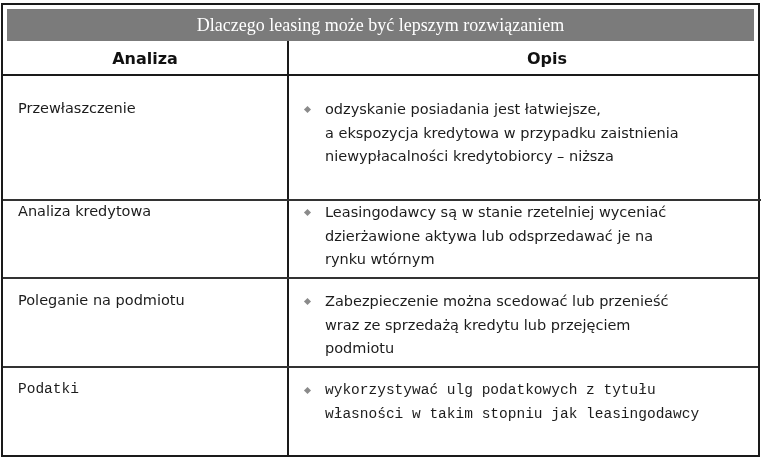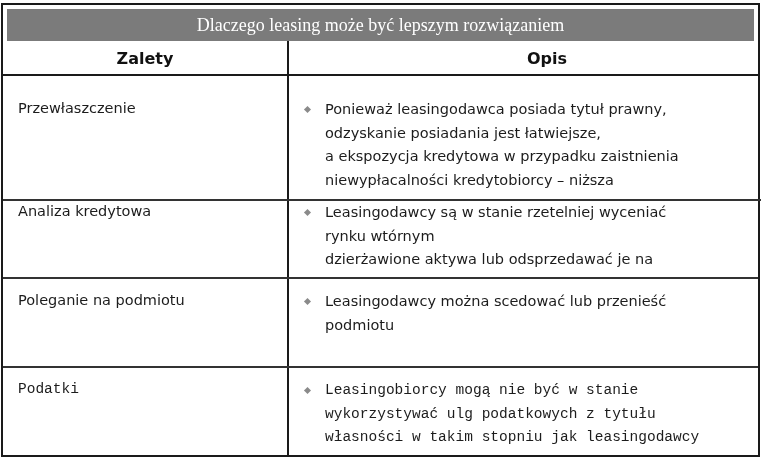--- a/index.html
+++ b/index.html
@@ -42,58 +42,57 @@
   }
   .row .desc span { display: block; white-space: nowrap; }
 </style>
 </head>
 <body>
 
 <div class="frame">
   <div class="title-bar">Dlaczego leasing może być lepszym rozwiązaniem</div>
 
   <div class="header-row">
-    <div class="hcell c1">Zalety</div>
+    <div class="hcell c1">Analiza</div>
     <div class="hcell c2">Opis</div>
   </div>
 
   <div class="col-divider"></div>
 
   <div class="row bordered" style="top:82px;height:112px;padding-left:29px;">
     <div class="name">Przewłaszczenie</div>
     <div class="bullet"></div>
     <div class="desc">
-      <span>Ponieważ leasingodawca posiada tytuł prawny,</span>
       <span>odzyskanie posiadania jest łatwiejsze,</span>
       <span>a ekspozycja kredytowa w przypadku zaistnienia</span>
       <span>niewypłacalności kredytobiorcy – niższa</span>
     </div>
   </div>
 
   <div class="row bordered" style="top:185px;height:87px;">
     <div class="name">Analiza kredytowa</div>
     <div class="bullet"></div>
     <div class="desc">
       <span>Leasingodawcy są w stanie rzetelniej wyceniać</span>
+      <span>dzierżawione aktywa lub odsprzedawać je na</span>
       <span>rynku wtórnym</span>
-      <span>dzierżawione aktywa lub odsprzedawać je na</span>
     </div>
   </div>
 
   <div class="row bordered" style="top:274px;height:87px;">
     <div class="name">Poleganie na podmiotu</div>
     <div class="bullet"></div>
     <div class="desc">
-      <span>Leasingodawcy można scedować lub przenieść</span>
+      <span>Zabezpieczenie można scedować lub przenieść</span>
+      <span>wraz ze sprzedażą kredytu lub przejęciem</span>
       <span>podmiotu</span>
     </div>
   </div>
 
   <div class="row" style="top:363px;height:87px;font-family:Liberation Mono, monospace;">
     <div class="name">Podatki</div>
     <div class="bullet"></div>
     <div class="desc">
-      <span>Leasingobiorcy mogą nie być w stanie</span>
       <span>wykorzystywać ulg podatkowych z tytułu</span>
       <span>własności w takim stopniu jak leasingodawcy</span>
     </div>
   </div>
 </div>
 
 </body></html>

